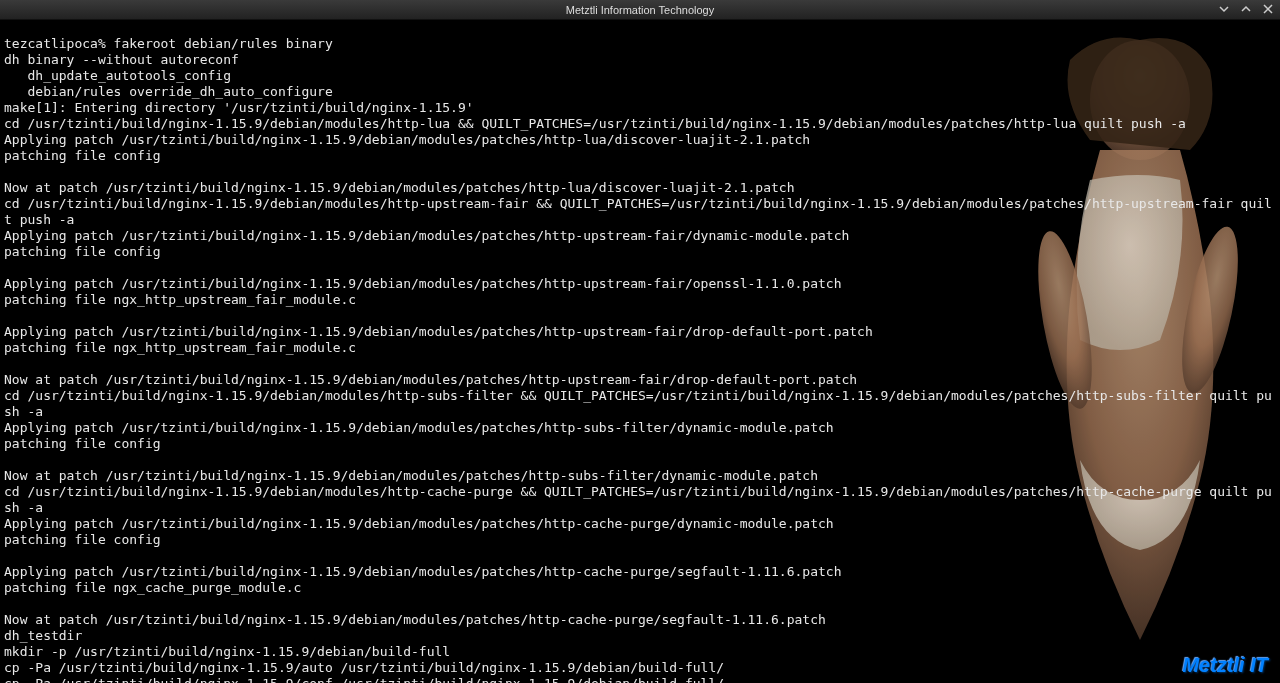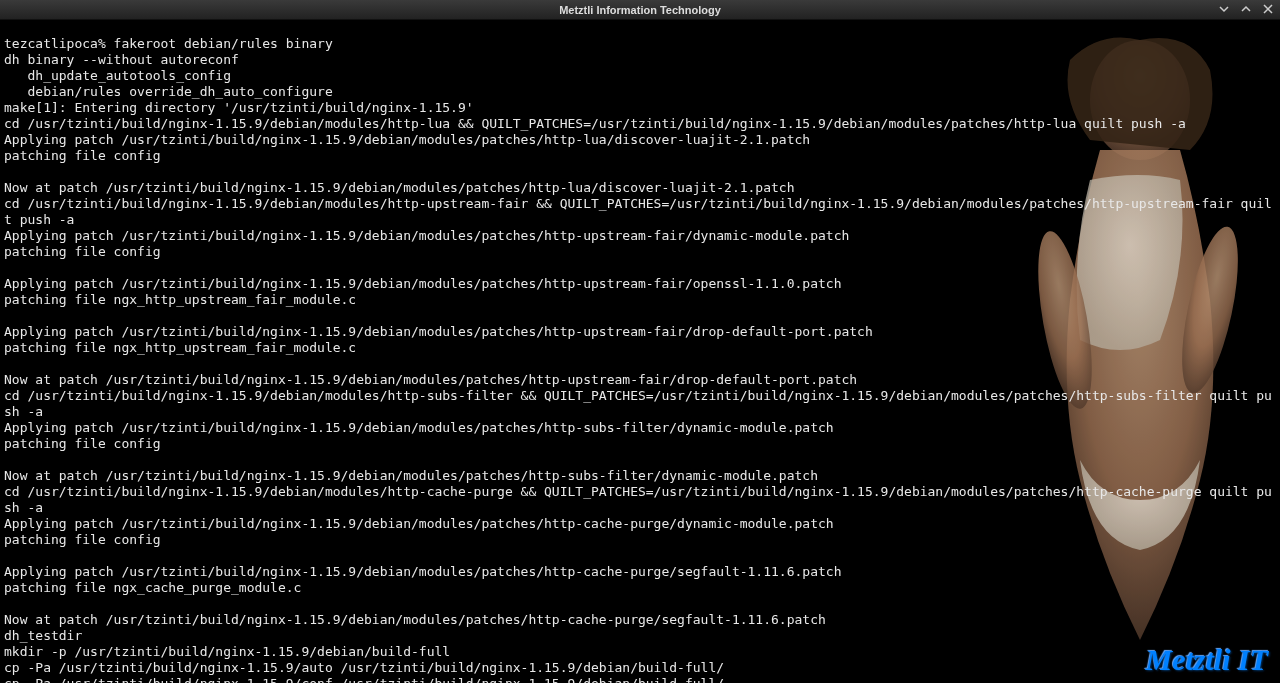--- a/index.html
+++ b/index.html
@@ -21,21 +21,21 @@
       display: flex;
       align-items: center;
       justify-content: center;
       position: relative;
       border-bottom: 1px solid #111;
     }
     .titlebar-title {
       color: #ddd;
       font-size: 11px;
       font-family: sans-serif;
-      font-weight: bold;
+      font-weight: normal;
     }
     .window-controls {
       position: absolute;
       right: 4px;
       top: 2px;
       display: flex;
       gap: 6px;
     }
     .window-control {
       width: 16px;
@@ -73,24 +73,24 @@
       height: 663px;
       z-index: 1;
       pointer-events: none;
       opacity: 0.9;
     }
     .watermark {
       position: absolute;
       right: 12px;
       bottom: 6px;
       color: #0080ff;
-      font-family: Liberation Serif, serif;
+      font-family: Liberation Sans, sans-serif;
       font-style: italic;
       font-weight: bold;
-      font-size: 30px;
+      font-size: 20px;
       text-shadow: 1px 1px 2px #003366, -1px -1px 1px #66aaff;
       z-index: 3;
       pointer-events: none;
     }
   </style>
 </head>
 <body>
 
 <div class="titlebar">
   <span class="titlebar-title">Metztli Information Technology</span>

